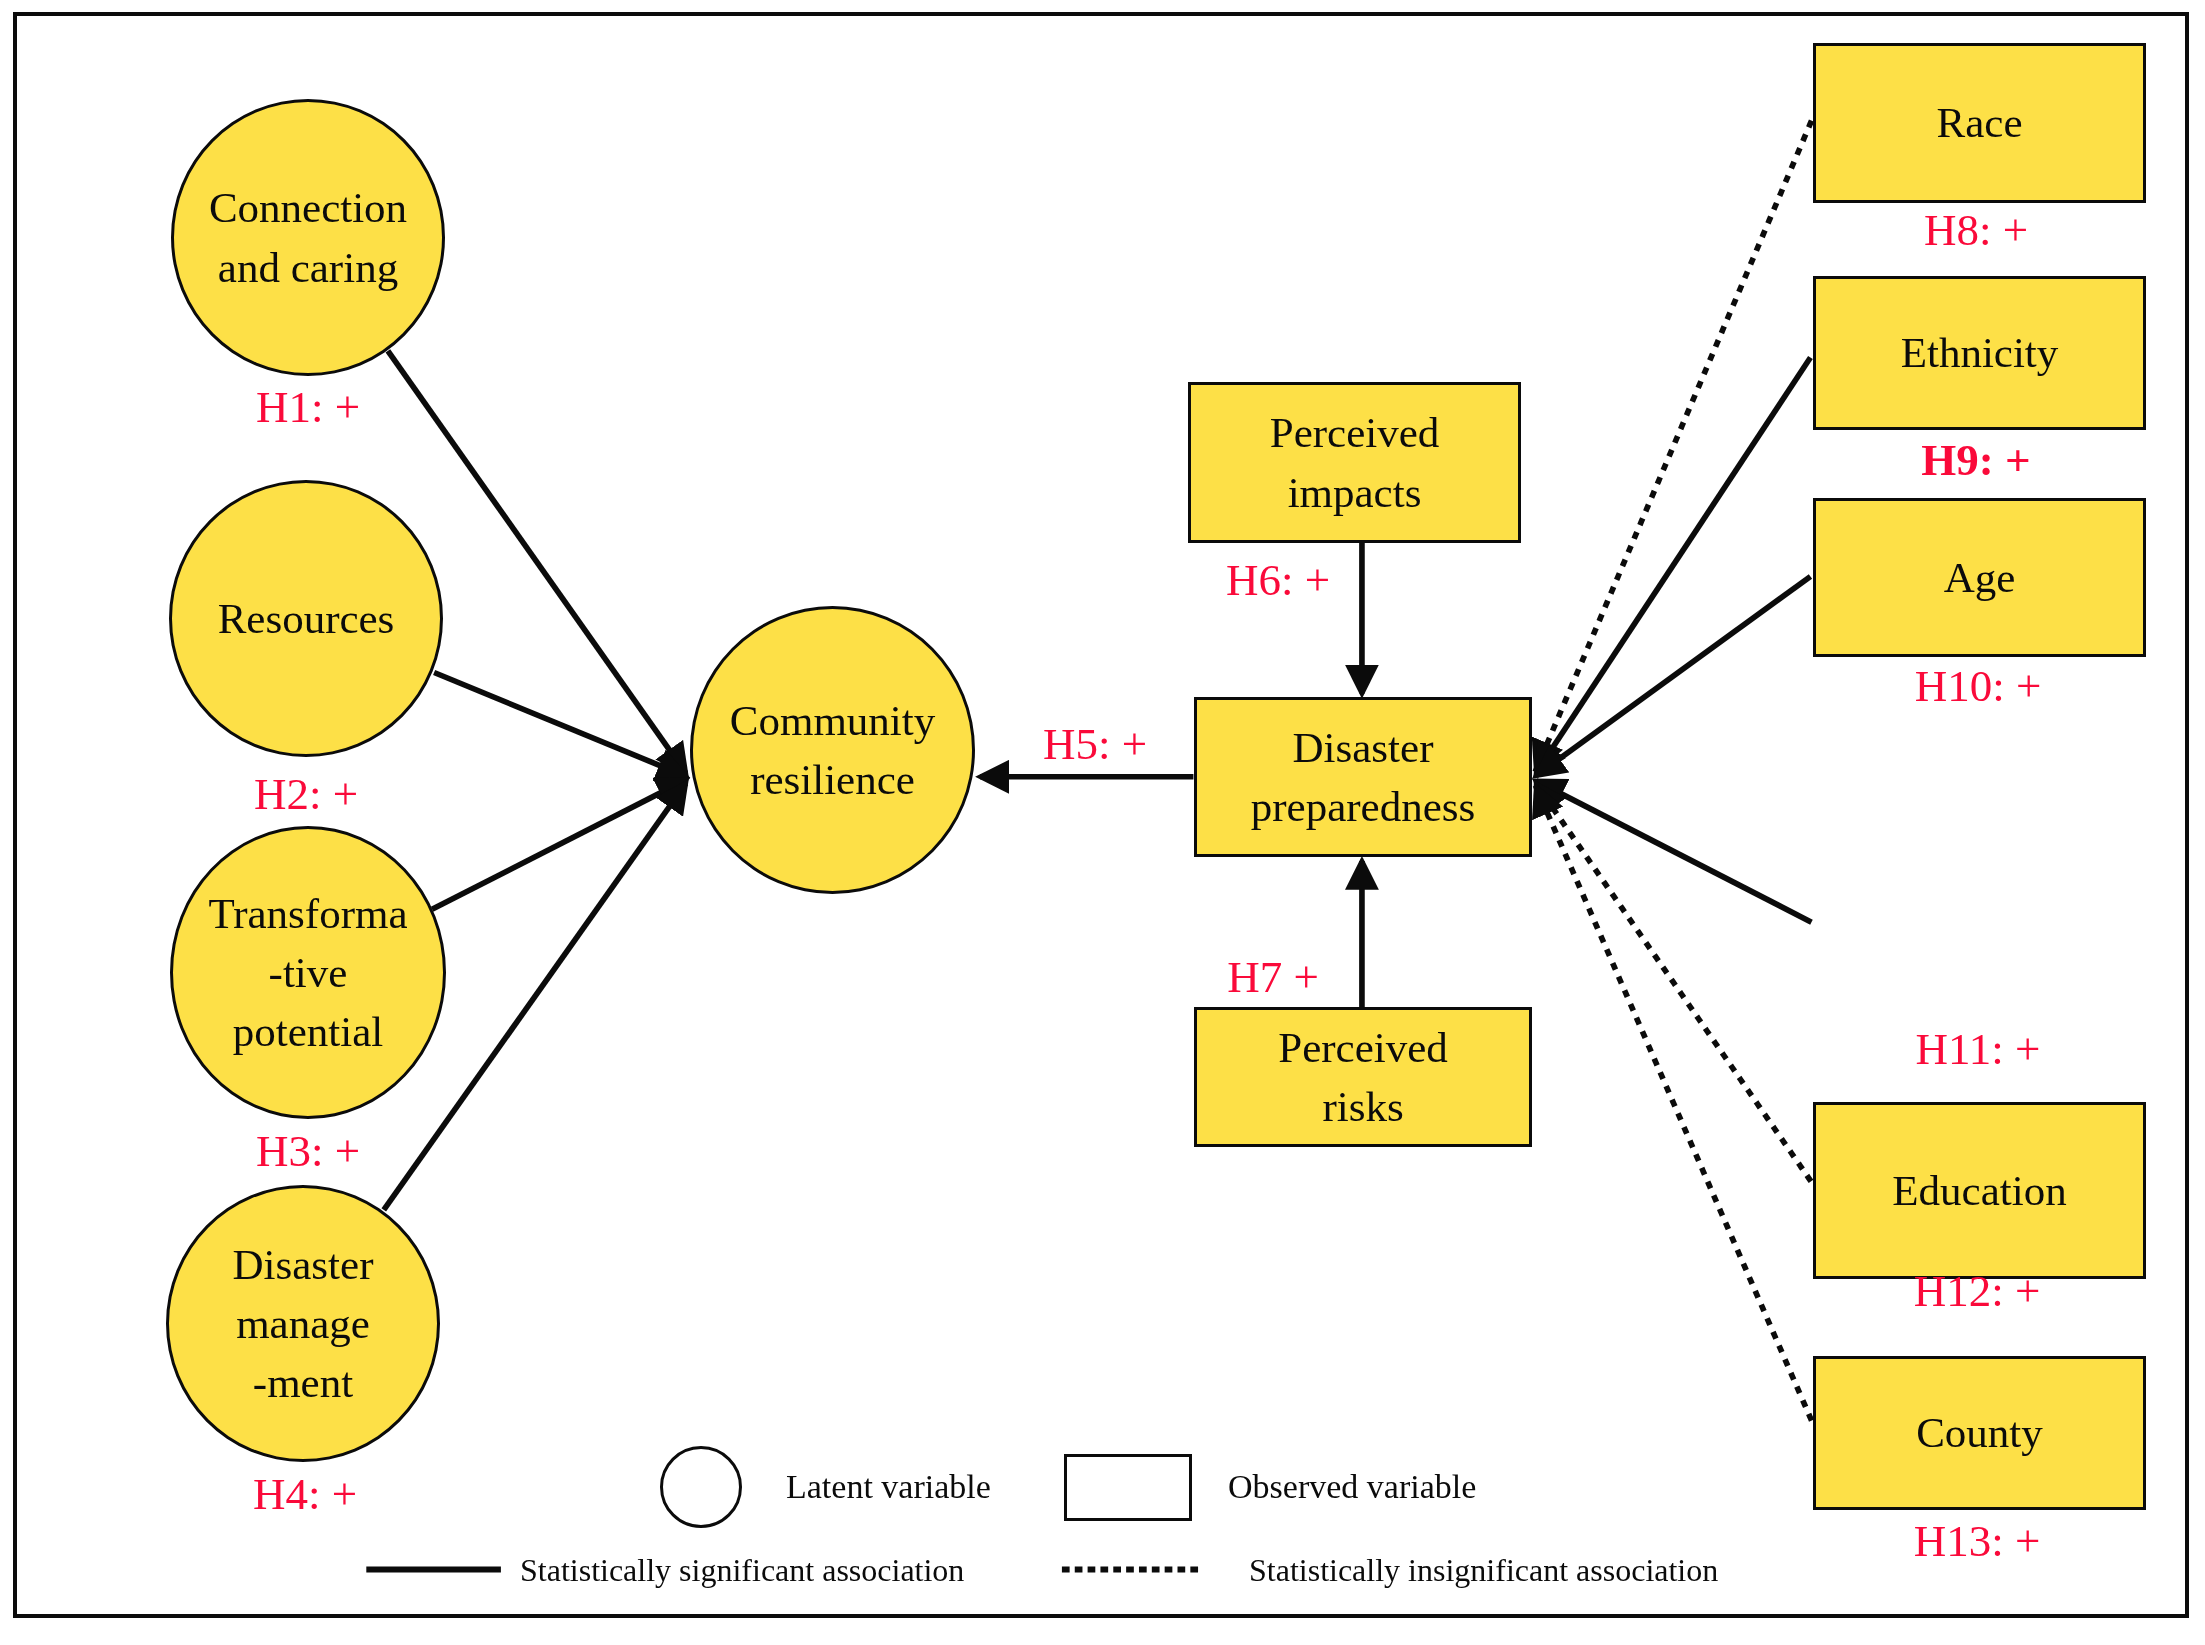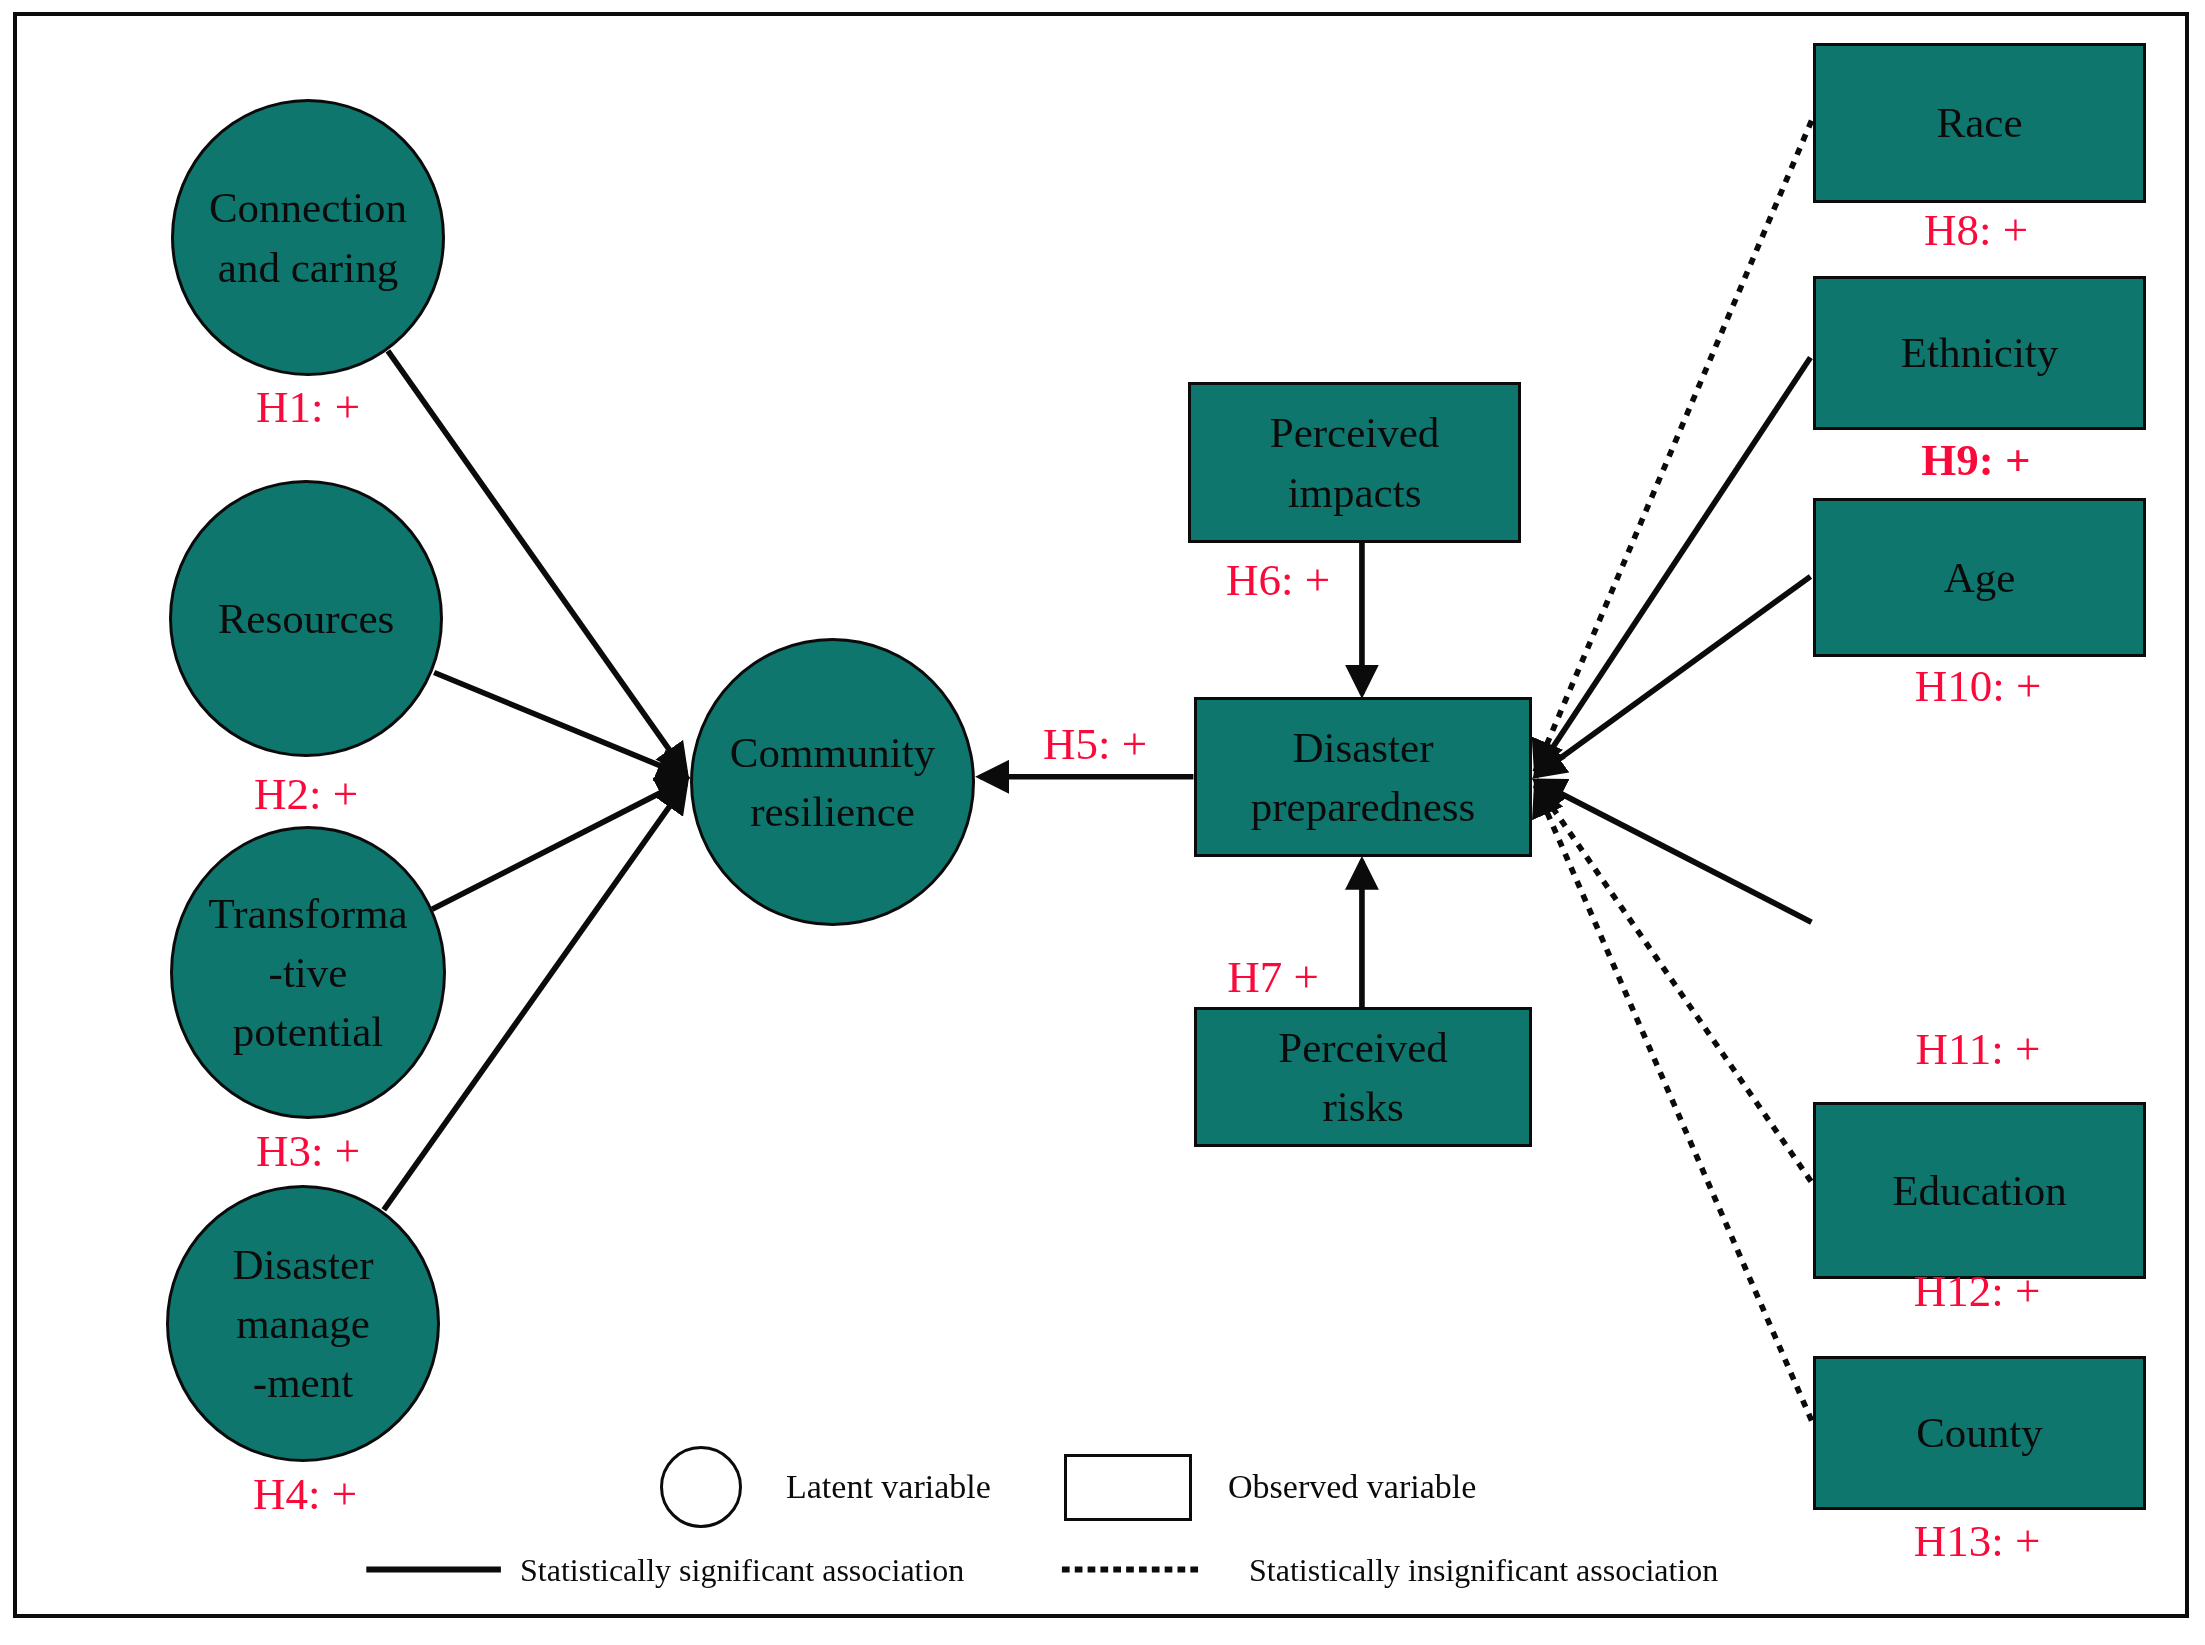--- a/index.html
+++ b/index.html
@@ -14,21 +14,21 @@
   .frame{
     position:absolute;left:13.4px;top:12.3px;
     width:2176px;height:1606px;
     border:4.1px solid #0b0b0b;
     box-sizing:border-box;
   }
   .wires{position:absolute;left:0;top:0;width:2205px;height:1645px;}
   .node{
     position:absolute;display:flex;flex-direction:column;
     align-items:center;justify-content:center;
-    text-align:center;box-sizing:border-box;background:#0f766e;
+    text-align:center;box-sizing:border-box;background:#fde047;
     font-size:43px;line-height:1.38;
   }
   .ellipse{border:3.1px solid #0b0b0b;border-radius:50%;}
   .rect{border:3.6px solid #0b0b0b;}
   .hyp{
     position:absolute;transform:translate(-50%,-50%);
     color:var(--accent,#fa0a3a);
     font-size:45px;white-space:nowrap;text-align:center;
   }
   .legend-text{
@@ -96,21 +96,21 @@
   </div>
   <div class="hyp" style="left:308px;top:1151px;">H3: +</div>
 
   <div class="node ellipse" style="left:166px;top:1185px;width:274px;height:277px;">
     <span>Disaster</span>
     <span>manage</span>
     <span>-ment</span>
   </div>
   <div class="hyp" style="left:305px;top:1494px;">H4: +</div>
 
-  <div class="node ellipse" style="left:690px;top:638px;width:285px;height:288px;">
+  <div class="node ellipse" style="left:690px;top:606px;width:285px;height:288px;">
     <span>Community</span>
     <span>resilience</span>
   </div>
 
   <div class="node rect" style="left:1188px;top:382px;width:333px;height:161px;">
     <span>Perceived</span>
     <span>impacts</span>
   </div>
   <div class="hyp" style="left:1278px;top:580px;">H6: +</div>
 

